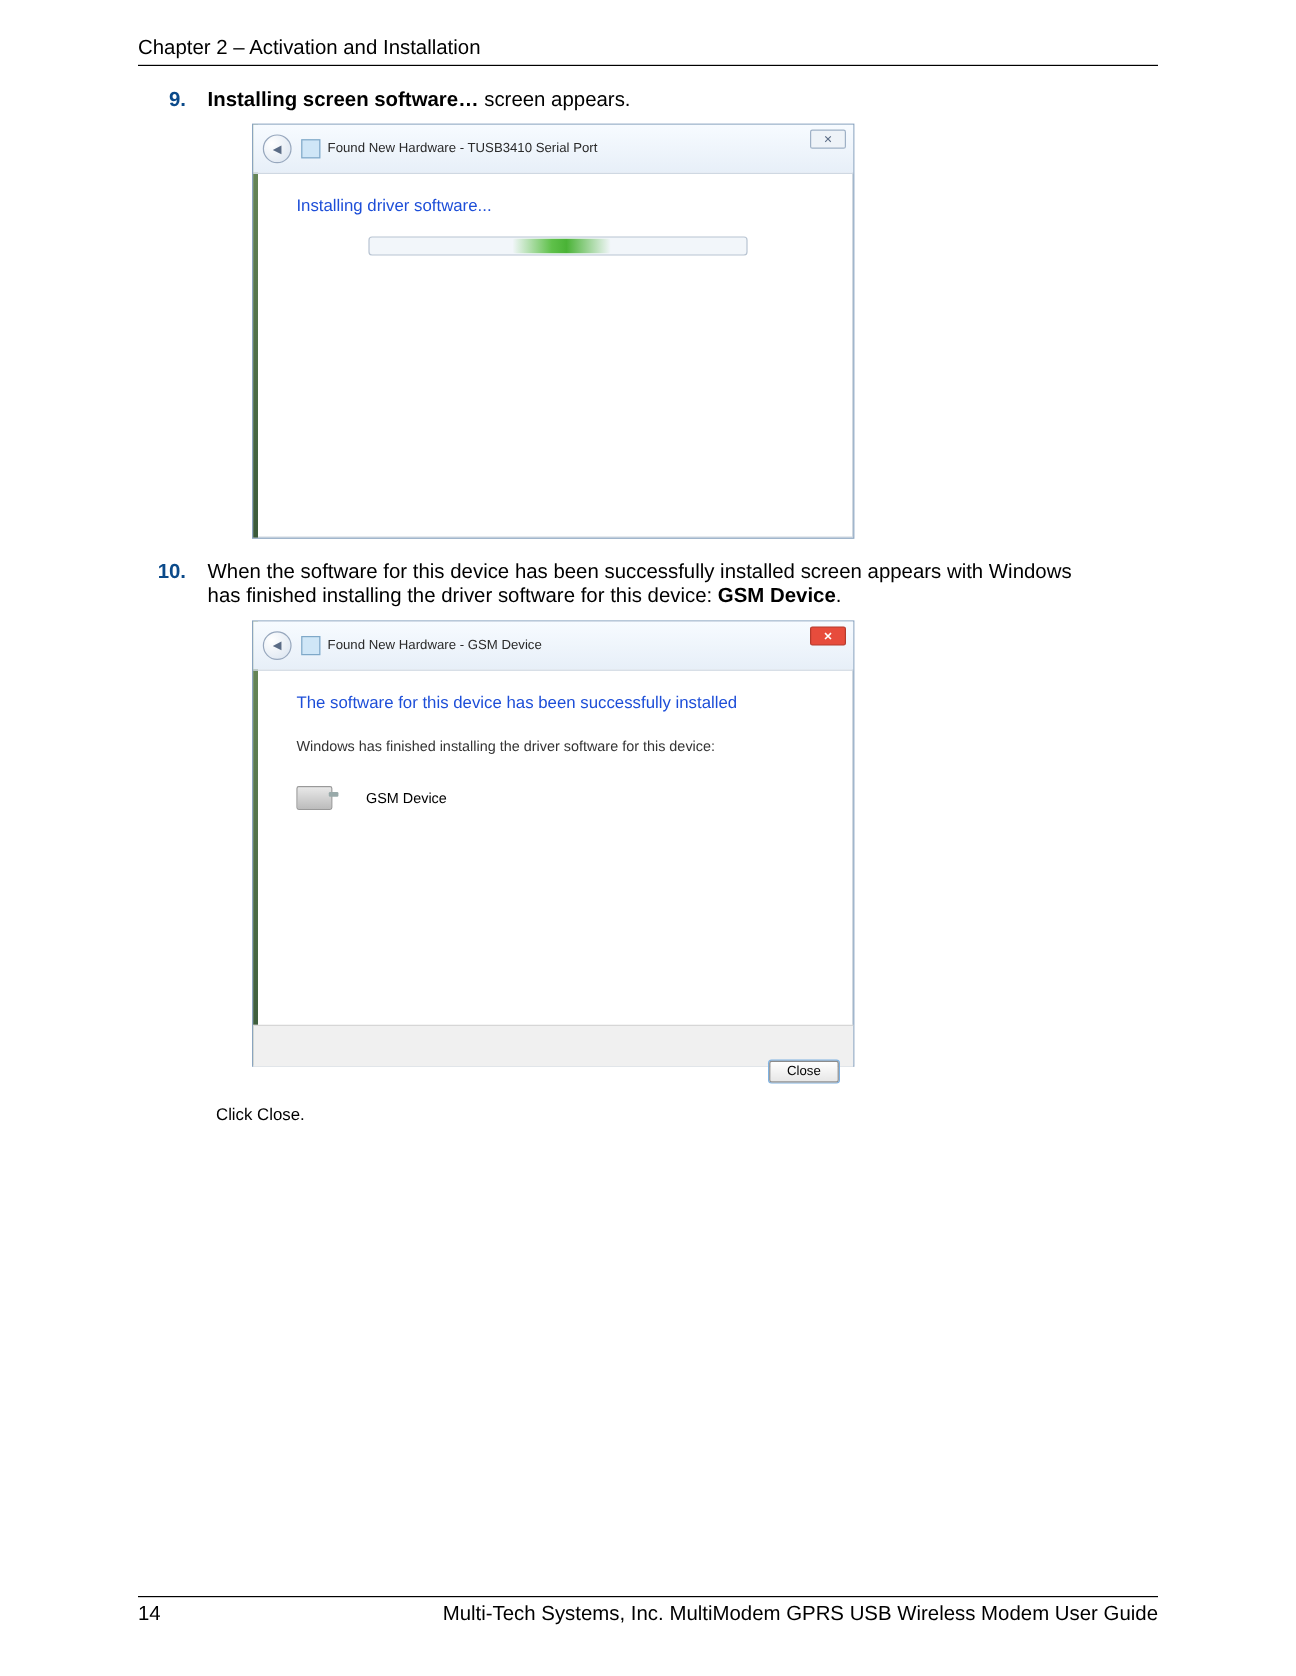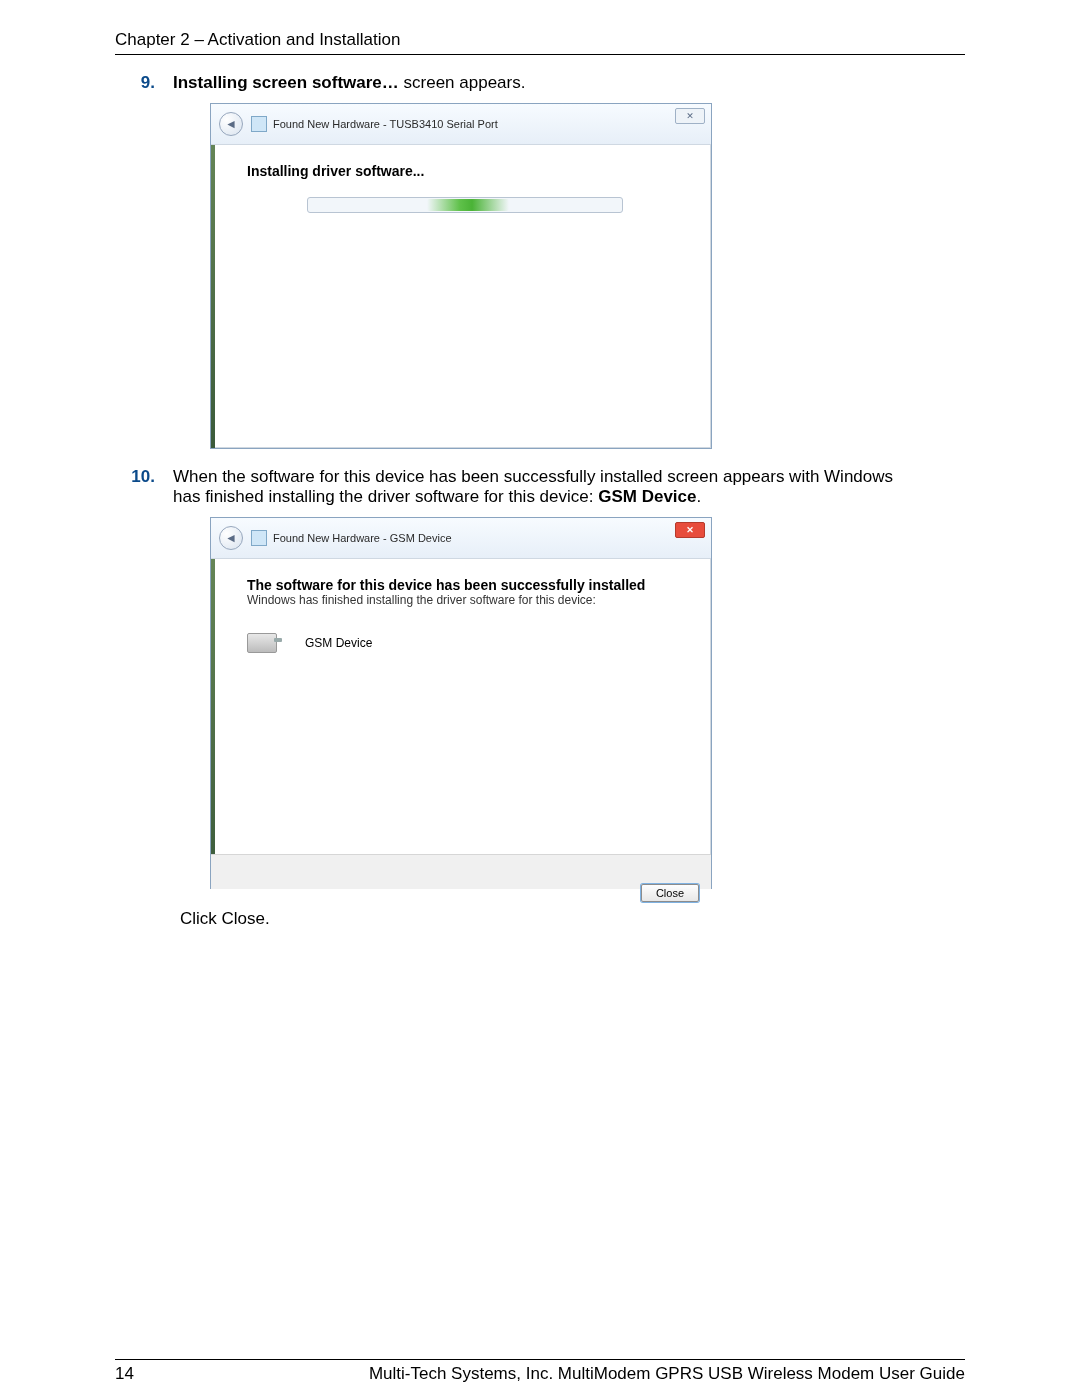--- a/index.html
+++ b/index.html
@@ -97,23 +97,22 @@
     font-weight: bold;
     font-size: 9px;
   }
   .content-area {
     padding: 18px 28px 10px 36px;
     height: calc(100% - 40px);
     box-sizing: border-box;
     position: relative;
   }
   .heading-blue {
-    color: #000000;
+    color: #1d4ed8;
     font-size: 14px;
-    font-weight: bold;
   }
   .progress-wrap {
     margin: 18px 60px 0 60px;
   }
   .progress-bar {
     height: 14px;
     border: 1px solid #b8c4d2;
     border-radius: 3px;
     background: #f2f6fa;
     position: relative;
@@ -123,20 +122,21 @@
     position: absolute;
     left: 38%;
     width: 26%;
     top: 1px; bottom: 1px;
     background: linear-gradient(90deg, rgba(120,210,110,0) 0%, #5fc14a 40%, #4ab336 55%, rgba(120,210,110,0) 100%);
     border-radius: 2px;
   }
   .subtext {
     font-size: 12px;
     color: #333;
+    margin-top: 22px;
   }
   .device-row {
     display: flex;
     align-items: center;
     margin-top: 26px;
   }
   .device-thumb {
     width: 28px; height: 18px;
     background: linear-gradient(#e8e8e8,#bcbcbc);
     border: 1px solid #999;
@@ -171,27 +171,27 @@
     border-radius: 2px;
     box-shadow: 0 0 0 1px #7fb2e2;
     margin-top: 41px;
   }
   .left-edge {
     position:absolute; left:0; top:0; bottom:0; width:4px;
     background: linear-gradient(#6a8a5a,#3a5a3a);
   }
 
   .click-close {
-    margin: 20px 0 0 65px;
-    font-size: 17px;
+    margin: 31px 0 0 65px;
+    font-size: 14px;
   }
   .page-footer {
     position: absolute;
     left: 115px; right: 115px;
-    bottom: 13px;
+    bottom: 42px;
     border-top: 1px solid #000;
     padding-top: 4px;
     display: flex;
     justify-content: space-between;
     font-size: 17px;
   }
 </style>
 </head>
 <body>
 

